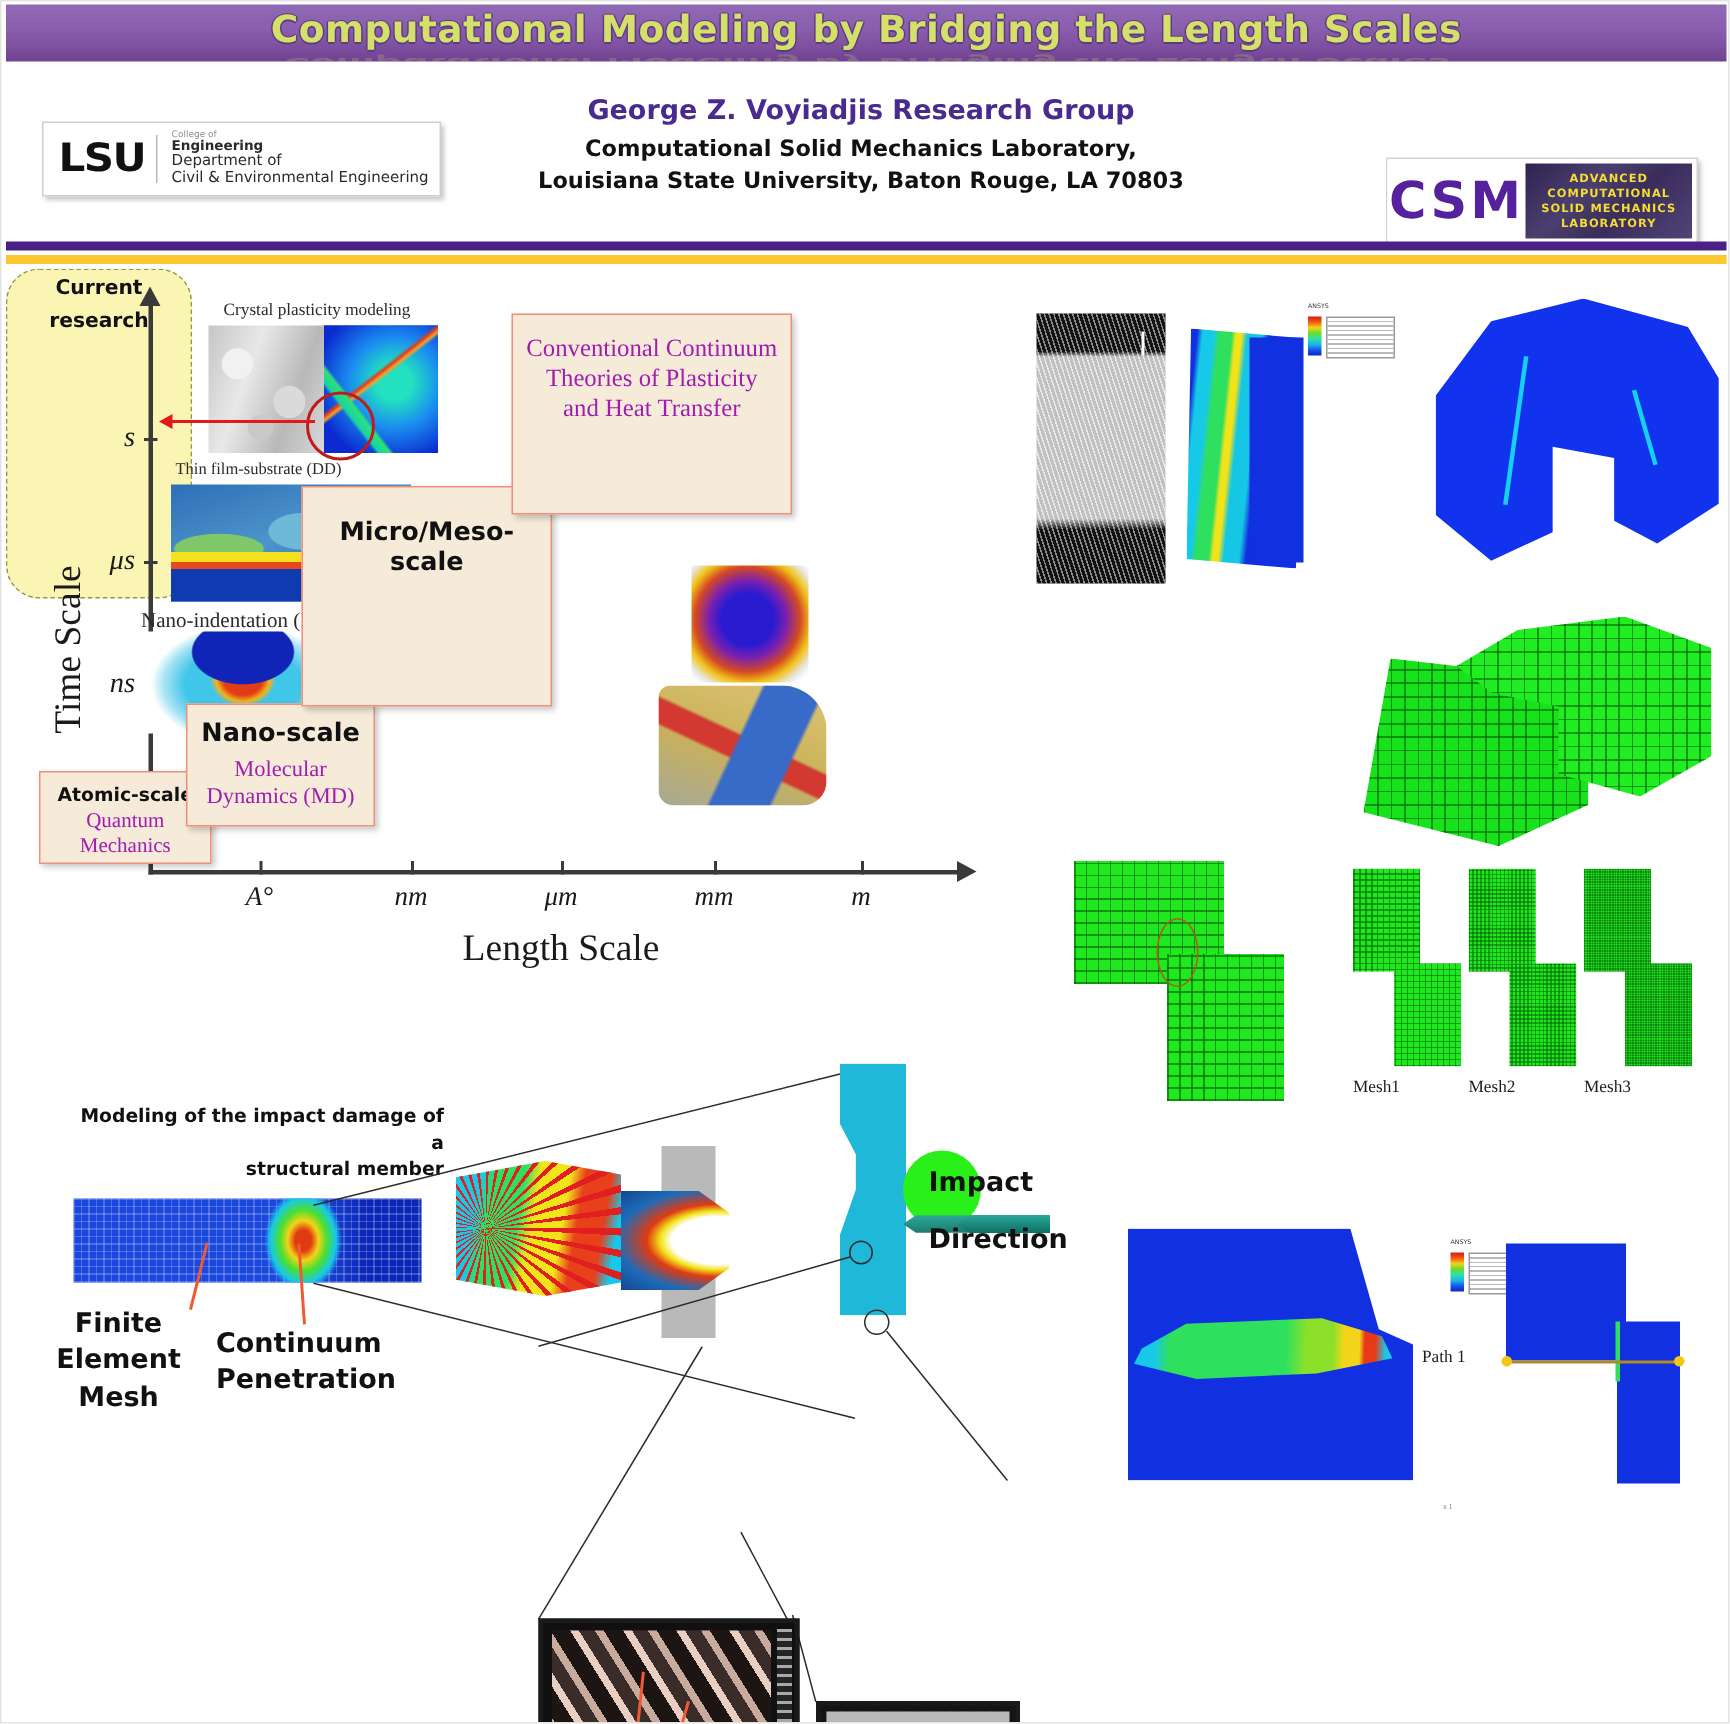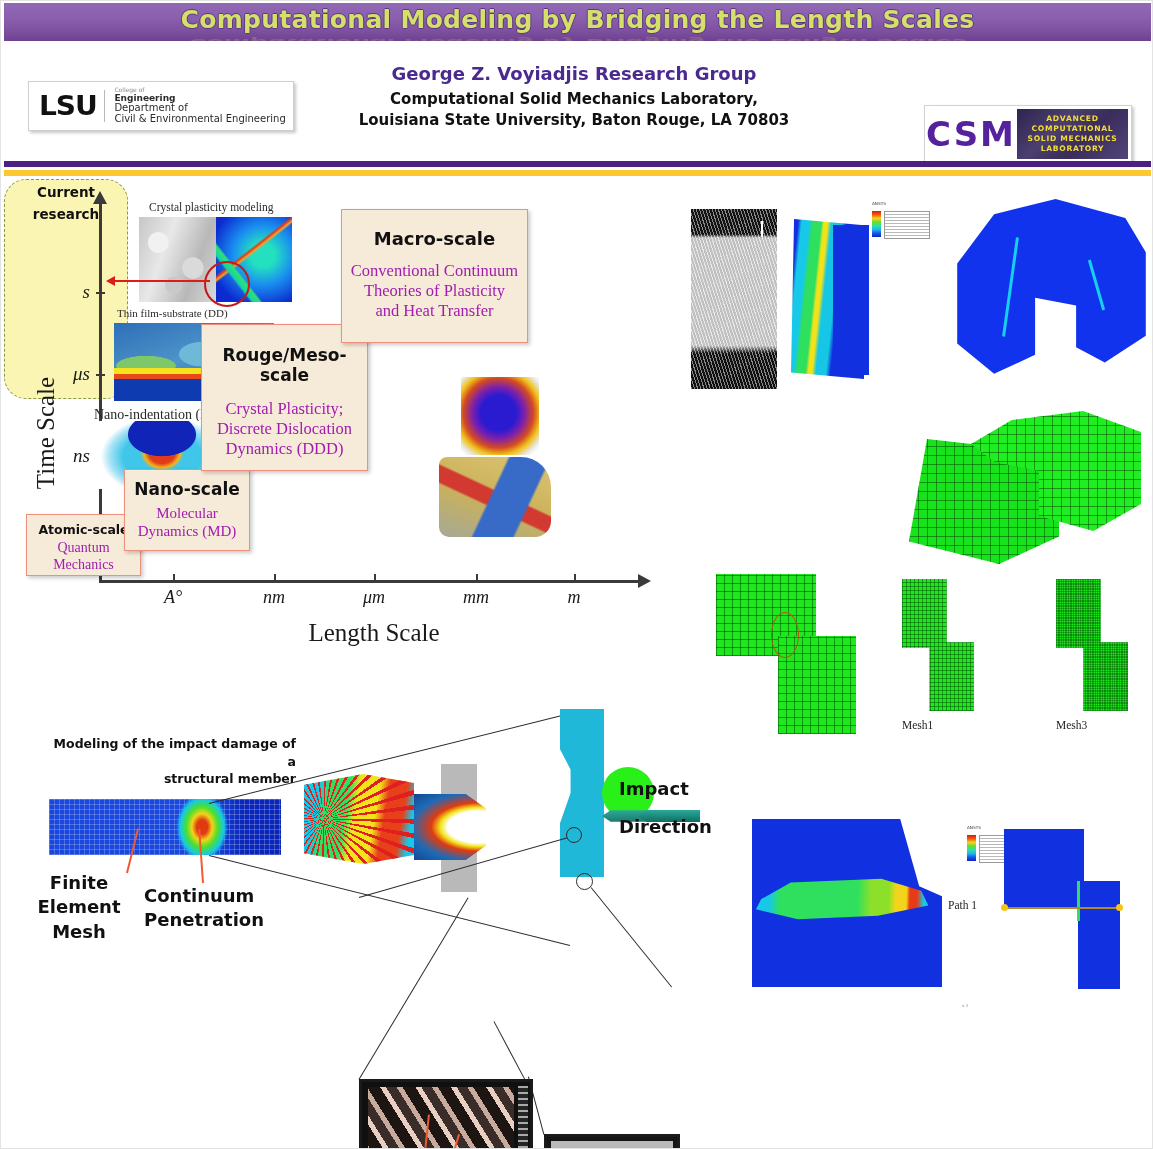--- a/index.html
+++ b/index.html
@@ -390,30 +390,24 @@
 
     <div class="sbox" id="box-nano">
       <div class="sb-h">Nano-scale</div>
       <div class="sb-b">
         <div>Molecular</div>
         <div>Dynamics (MD)</div>
       </div>
     </div>
 
     <div class="sbox" id="box-micro">
-      <div class="sb-h">Rouge/Meso-scale</div>
-      <div class="sb-b">
-        <div>Crystal Plasticity;</div>
-        <div>Discrete Dislocation</div>
-        <div>Dynamics (DDD)</div>
-      </div>
+      <div class="sb-h">Micro/Meso-scale</div>
     </div>
 
     <div class="sbox" id="box-macro">
-      <div class="sb-h">Macro-scale</div>
       <div class="sb-b">
         <div>Conventional Continuum</div>
         <div>Theories of Plasticity</div>
         <div>and Heat Transfer</div>
       </div>
     </div>
   </div>
 
   <div>
     <div id="sem-gray"></div>
@@ -443,20 +437,24 @@
 
   <div id="mesh2d">
     <div class="a"></div>
       <div class="b"></div>
     <div class="circ"></div>
   </div>
 
   <div class="meshcol" id="meshcol1">
     <div class="shape"></div>
     <div class="lab">Mesh1</div>
+  </div>
+  <div class="meshcol" id="meshcol2">
+    <div class="shape"></div>
+    <div class="lab">Mesh2</div>
   </div>
   <div class="meshcol" id="meshcol3">
     <div class="shape"></div>
     <div class="lab">Mesh3</div>
   </div>
 
   <div id="contour-big">
     <div class="base"></div>
       <div class="band"></div>
   </div>

